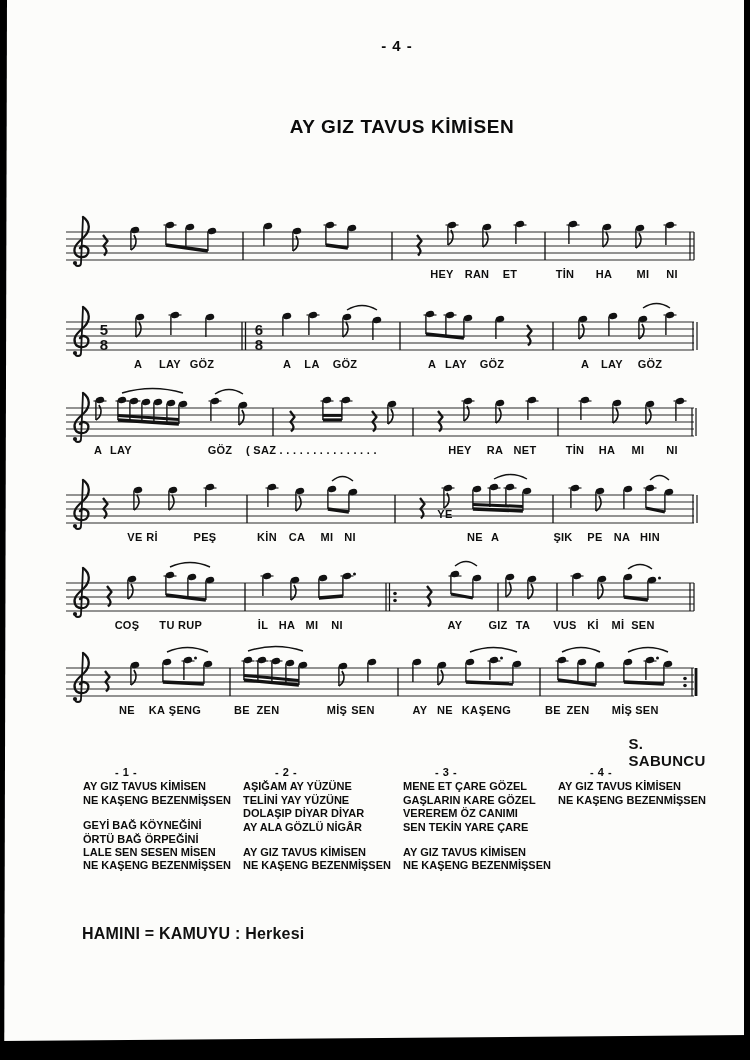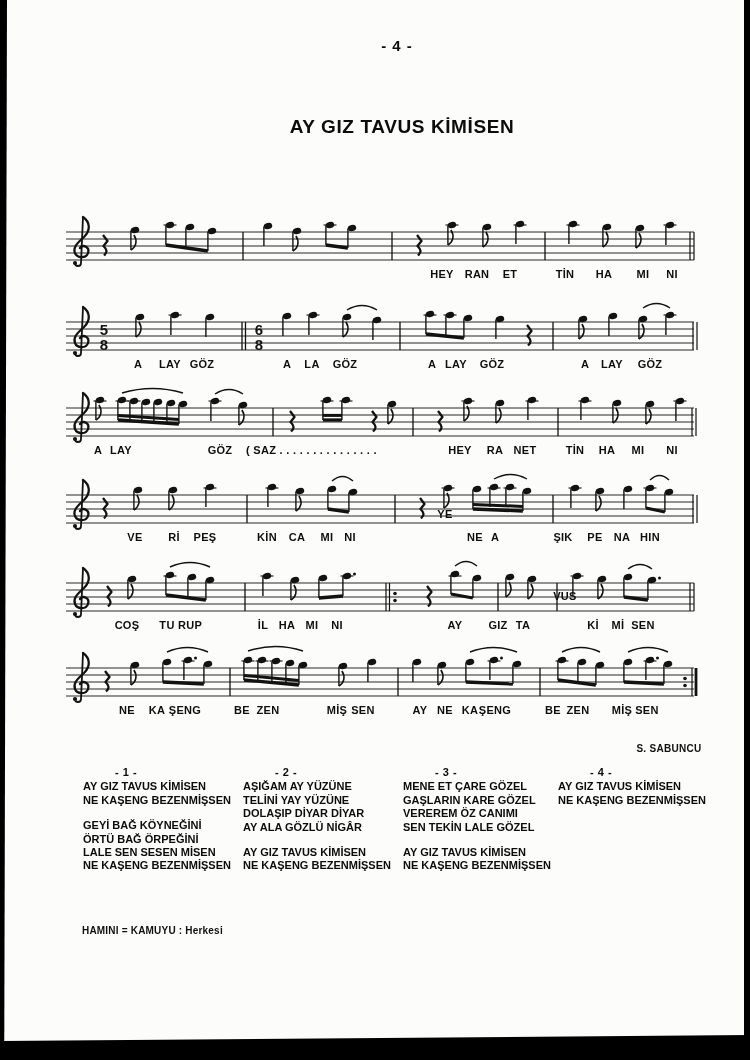--- a/index.html
+++ b/index.html
@@ -8,22 +8,22 @@
   .paper{position:absolute;left:0;top:0;width:750px;height:1060px;background:#fcfcfa;}
   .edge{position:absolute;background:#000;}
   .edge-left{left:-3px;top:-4px;width:10px;height:1070px;transform:rotate(.15deg);transform-origin:top left;}
   .edge-right{right:-2px;top:0;width:8px;height:1060px;}
   .edge-bottom{left:-10px;top:1038px;width:775px;height:45px;transform:rotate(-.45deg);}
   .pgnum{position:absolute;left:397px;top:37px;transform:translateX(-50%);
          font-size:15px;font-weight:bold;letter-spacing:1px;color:#0c0c0c;}
   .title{position:absolute;left:402px;top:116px;transform:translateX(-50%);
          font-size:19px;font-weight:bold;letter-spacing:.6px;color:#0c0c0c;white-space:nowrap;}
   .composer{position:absolute;left:669px;top:735px;transform:translateX(-50%);
-         font-size:10px;font-weight:bold;letter-spacing:.3px;color:#111;margin-top:8px;}
-  .footnote{position:absolute;left:82px;top:925px;font-size:10px;font-weight:bold;
+         font-size:15px;font-weight:bold;letter-spacing:.3px;color:#111;}
+  .footnote{position:absolute;left:82px;top:925px;font-size:16px;font-weight:bold;
          letter-spacing:.2px;color:#101010;}
   .notation{position:absolute;left:0;top:0;width:750px;height:1060px;pointer-events:none;}
   .syl{position:absolute;font-size:11px;font-weight:bold;white-space:nowrap;
        transform:translateX(-50%);letter-spacing:.3px;color:#0e0e0e;}
   .syl.left{transform:none;}
   .vcol{position:absolute;top:766px;font-size:11px;font-weight:bold;line-height:13.4px;
         white-space:nowrap;color:#0c0c0c;}
   .vhead{text-indent:32px;margin-bottom:1px;letter-spacing:.5px;}
   .stanza{margin-bottom:12px;}
 </style>
@@ -530,21 +530,21 @@
       <span class="syl" style="left: 220px; top: 444px;">GÖZ</span>
       <span class="syl left" style="left: 246px; top: 444px;">( SAZ . . . . . . . . . . . . . . .</span>
       <span class="syl" style="left: 460px; top: 444px;">HEY</span>
       <span class="syl" style="left: 495px; top: 444px;">RA</span>
       <span class="syl" style="left: 525px; top: 444px;">NET</span>
       <span class="syl" style="left: 575px; top: 444px;">TİN</span>
       <span class="syl" style="left: 607px; top: 444px;">HA</span>
       <span class="syl" style="left: 638px; top: 444px;">MI</span>
       <span class="syl" style="left: 672px; top: 444px;">NI</span>
       <span class="syl" style="left: 135px; top: 531px;">VE</span>
-      <span class="syl" style="left: 174px; top: 531px; text-align: center;">Rİ</span>
+      <span class="syl" style="left: 152px; top: 531px; text-align: center;">Rİ</span>
       <span class="syl" style="left: 205px; top: 531px;">PEŞ</span>
       <span class="syl" style="left: 267px; top: 531px;">KİN</span>
       <span class="syl" style="left: 297px; top: 531px;">CA</span>
       <span class="syl" style="left: 327px; top: 531px;">MI</span>
       <span class="syl" style="left: 350px; top: 531px;">NI</span>
       <span class="syl" style="left: 445px; top: 508px;">YE</span>
       <span class="syl" style="left: 475px; top: 531px;">NE</span>
       <span class="syl" style="left: 495px; top: 531px;">A</span>
       <span class="syl" style="left: 563px; top: 531px;">ŞIK</span>
       <span class="syl" style="left: 595px; top: 531px;">PE</span>
@@ -553,21 +553,21 @@
       <span class="syl" style="left: 127px; top: 619px;">COŞ</span>
       <span class="syl" style="left: 167px; top: 619px;">TU</span>
       <span class="syl" style="left: 190px; top: 619px;">RUP</span>
       <span class="syl" style="left: 263px; top: 619px;">İL</span>
       <span class="syl" style="left: 287px; top: 619px;">HA</span>
       <span class="syl" style="left: 312px; top: 619px;">MI</span>
       <span class="syl" style="left: 337px; top: 619px;">NI</span>
       <span class="syl" style="left: 455px; top: 619px;">AY</span>
       <span class="syl" style="left: 498px; top: 619px;">GIZ</span>
       <span class="syl" style="left: 523px; top: 619px;">TA</span>
-      <span class="syl" style="left: 565px; top: 590px;">VUS</span>
+      <span class="syl" style="left: 565px; top: 619px;">VUS</span>
       <span class="syl" style="left: 593px; top: 619px;">Kİ</span>
       <span class="syl" style="left: 618px; top: 619px;">Mİ</span>
       <span class="syl" style="left: 643px; top: 619px;">SEN</span>
       <span class="syl" style="left: 127px; top: 704px;">NE</span>
       <span class="syl" style="left: 157px; top: 704px;">KA</span>
       <span class="syl" style="left: 185px; top: 704px;">ŞENG</span>
       <span class="syl" style="left: 242px; top: 704px;">BE</span>
       <span class="syl" style="left: 268px; top: 704px;">ZEN</span>
       <span class="syl" style="left: 337px; top: 704px;">MİŞ</span>
       <span class="syl" style="left: 363px; top: 704px;">SEN</span>
@@ -609,21 +609,21 @@
           <div>AY GIZ TAVUS KİMİSEN</div>
           <div>NE KAŞENG BEZENMİŞSEN</div>
         </div>
       </div>
       <div class="vcol" style="left: 403px;">
         <div class="vhead">- 3 -</div>
         <div class="stanza">
           <div>MENE ET ÇARE GÖZEL</div>
           <div>GAŞLARIN KARE GÖZEL</div>
           <div>VEREREM ÖZ CANIMI</div>
-          <div>SEN TEKİN LALE GÖZEL</div>
+          <div>SEN TEKİN YARE ÇARE</div>
         </div>
         <div class="stanza">
           <div>AY GIZ TAVUS KİMİSEN</div>
           <div>NE KAŞENG BEZENMİŞSEN</div>
         </div>
       </div>
       <div class="vcol" style="left: 558px;">
         <div class="vhead">- 4 -</div>
         <div class="stanza">
           <div>AY GIZ TAVUS KİMİSEN</div>

